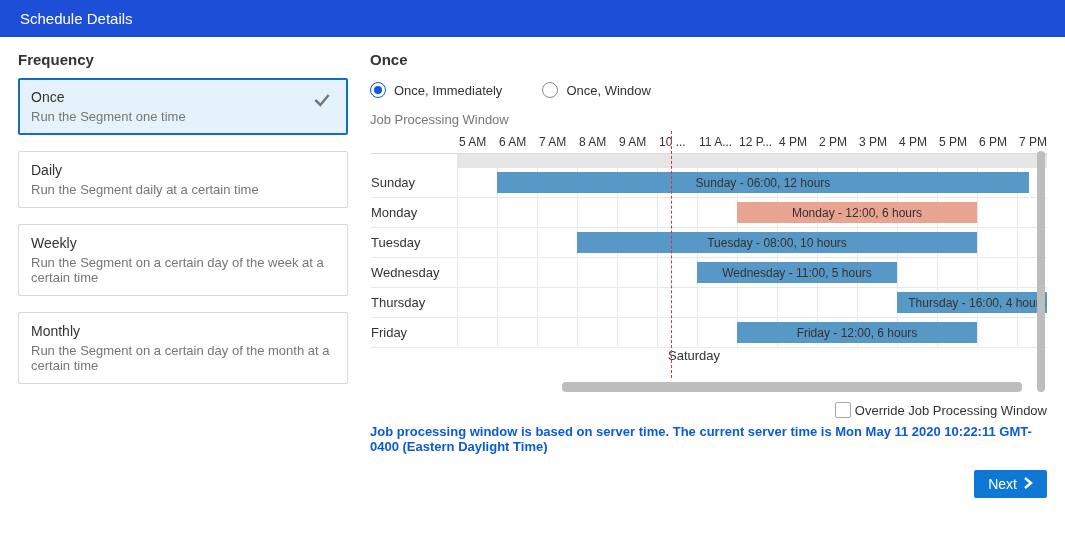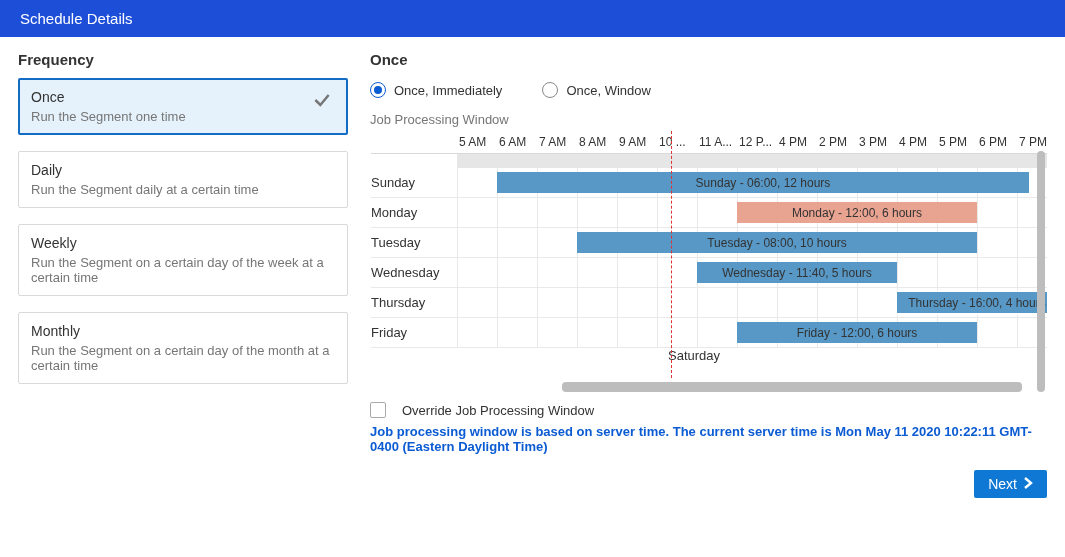--- a/index.html
+++ b/index.html
@@ -206,22 +206,23 @@
     position: absolute;
     left: 18%;
     right: 3%;
     height: 10px;
     background: #bdbdbd;
     border-radius: 4px;
   }
   .override-row {
     display: flex;
     align-items: center;
-    gap: 16px;
+    gap: 4px;
     padding: 10px 0 6px 0;
+    justify-content: flex-end;
   }
   .checkbox {
     width: 16px;
     height: 16px;
     border: 1px solid #aaa;
     border-radius: 2px;
     background: #fff;
   }
   .server-note {
     color: #0b5bd3;
@@ -348,21 +349,21 @@
               </div>
               <div class="day-row">
                 <div class="day-label">Tuesday</div>
                 <div class="bar-track">
                   <div class="bar" style="left: 120px; width: 400px;">Tuesday - 08:00, 10 hours</div>
                 </div>
               </div>
               <div class="day-row">
                 <div class="day-label">Wednesday</div>
                 <div class="bar-track">
-                  <div class="bar" style="left: 240px; width: 200px;">Wednesday - 11:40, 5 hours</div>
+                  <div class="bar" style="left: 240px; width: 200px;">Wednesday - 11:00, 5 hours</div>
                 </div>
               </div>
               <div class="day-row">
                 <div class="day-label">Thursday</div>
                 <div class="bar-track">
                   <div class="bar halo" style="left: 440px; width: 160px;">Thursday - 16:00, 4 hours</div>
                 </div>
               </div>
               <div class="day-row">
                 <div class="day-label">Friday</div>

